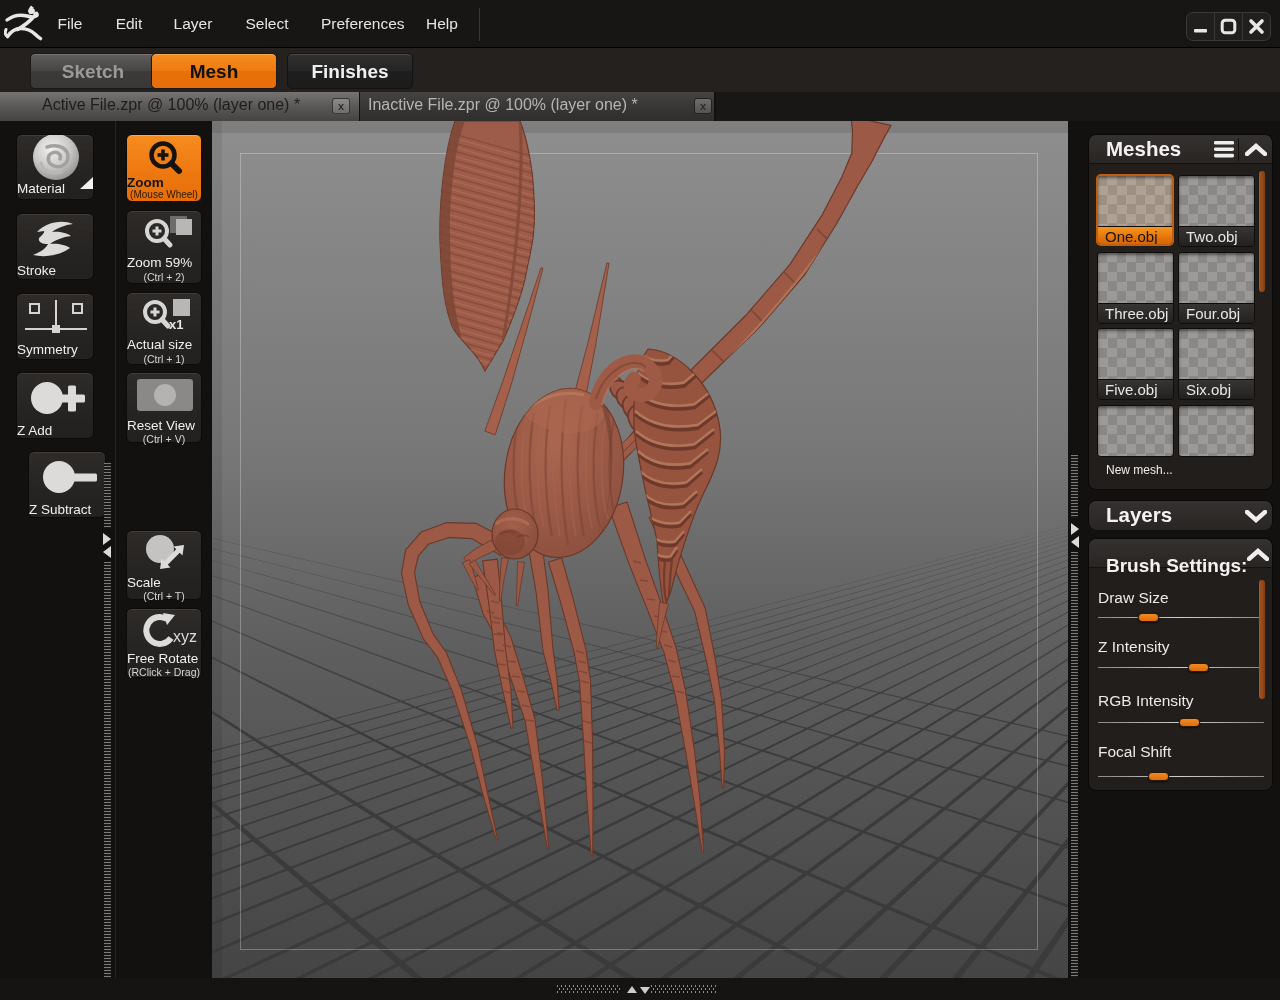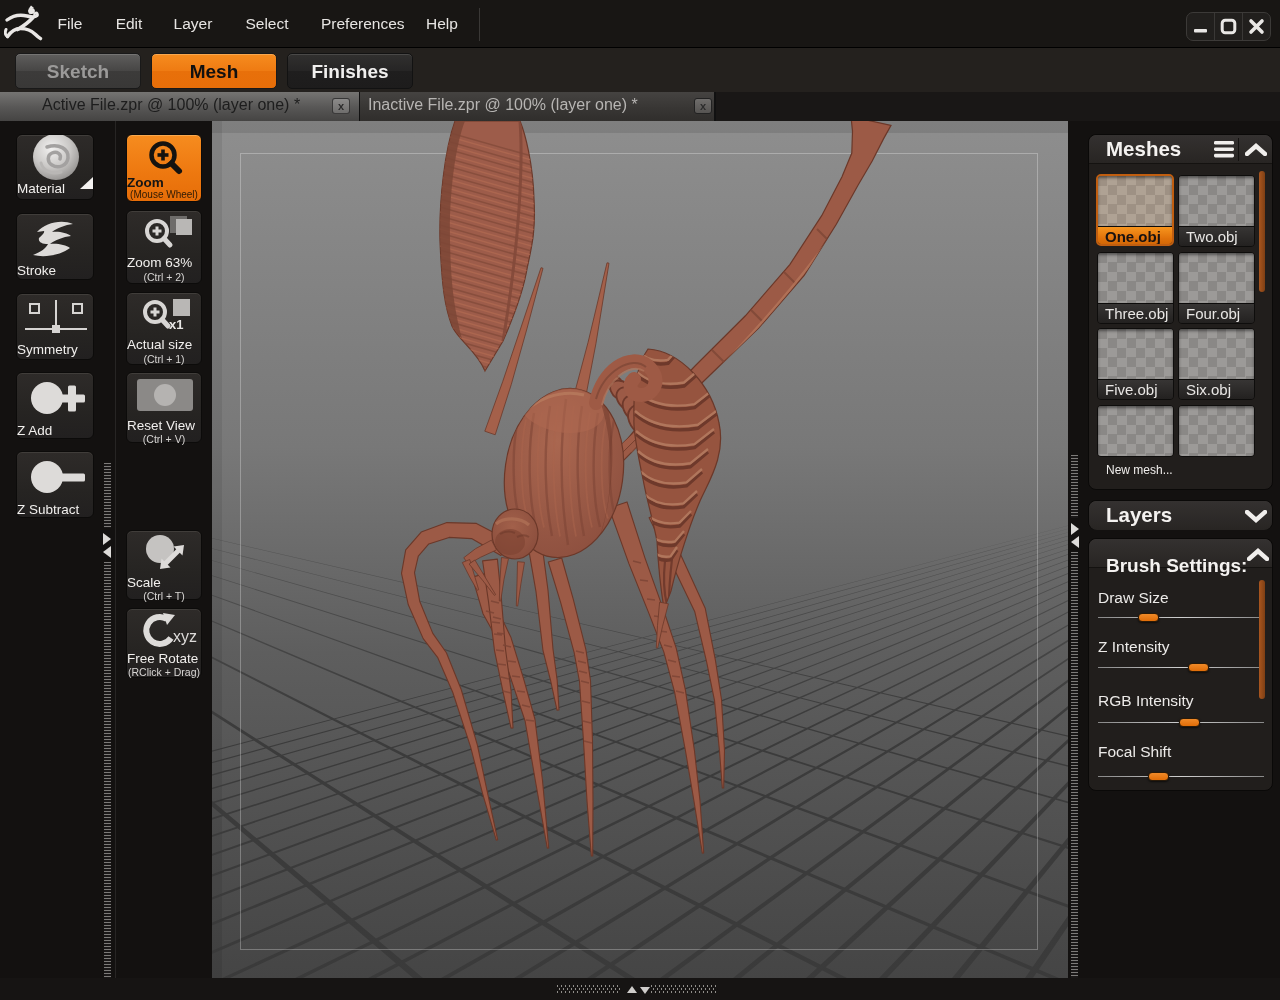--- a/index.html
+++ b/index.html
@@ -7,21 +7,21 @@
 
 #titlebar{position:absolute;left:0;top:0;width:1280px;height:48px;background:#181614;border-bottom:1px solid #000}
 .menu{position:absolute;top:0;height:48px;line-height:48px;color:#e6e4e2;font-size:15.5px}
 #winsep{position:absolute;left:479px;top:8px;width:1px;height:33px;background:#3a3836}
 #winctl{position:absolute;left:1186px;top:12px;width:85px;height:29px;background:#211f1d;border:1px solid #3c3a38;border-radius:7px;display:flex}
 #winctl .wbtn{flex:1;position:relative;border-right:1px solid #3a3836}
 #winctl .wbtn:last-child{border-right:none}
 
 #tabrow{position:absolute;left:0;top:48px;width:1280px;height:44px;background:#24211e}
 .bigtab{position:absolute;top:5px;width:126px;height:36px;border-radius:5px;text-align:center;line-height:35px;font-size:19px;font-weight:bold}
-#tab-sketch{left:15px;background:linear-gradient(#5f5e5d,#474645 49%,#3c3b3a 51%,#393837);border:1px solid #191919;color:#9b9a99;box-shadow:inset 0 1px 0 #757473}
+#tab-sketch{left:30px;background:linear-gradient(#5f5e5d,#474645 49%,#3c3b3a 51%,#393837);border:1px solid #191919;color:#9b9a99;box-shadow:inset 0 1px 0 #757473}
 #tab-mesh{left:151px;background:linear-gradient(#f68c1f,#ef7b12 49%,#e8700a 51%,#e76e09);border:1px solid #191919;color:#101010;box-shadow:inset 0 1px 0 #f9a74f}
 #tab-finishes{left:287px;background:linear-gradient(#31302f,#262525 49%,#1f1e1e 51%,#1d1c1c);border:1px solid #121212;color:#f0efee;box-shadow:inset 0 1px 0 #4a4948}
 
 #docrow{position:absolute;left:0;top:92px;width:1280px;height:29px;background:#191716}
 .doctab{position:absolute;top:0;height:29px;font-size:15.5px}
 #doctab1{left:0;width:361px;background:linear-gradient(#757472,#575655 55%,#454443);color:#1d1d1d;border-right:2px solid #111}
 #doctab2{left:360px;width:356px;background:linear-gradient(#454341,#383634 55%,#302e2c);color:#b7b5b3;border-right:2px solid #111}
 .doctab .dtxt{position:absolute;top:4px;font-size:16px;white-space:nowrap}
 .closebox{position:absolute;top:6px;width:18px;height:16px;border-radius:3px;border:1px solid rgba(40,40,40,.8);background:linear-gradient(#8b8a89,#6f6e6d);color:#2c2c2c;font-size:11px;font-weight:bold;text-align:center;line-height:14px}
 #doctab2 .closebox{background:linear-gradient(#6f6d6b,#565452);color:#2c2c2c;border-color:#222}
@@ -142,21 +142,21 @@
       <div class="lbl" style="top:48px">Symmetry</div>
     </div>
     <div class="sbtn" style="left:16px;top:251px;width:78px;height:67px">
       <svg width="78" height="46" viewBox="0 0 78 46" style="position:absolute;left:0;top:2px">
         <circle cx="30" cy="23" r="16" fill="#dddbd9"></circle>
         <rect x="42" y="19.5" width="26" height="8" rx="1.5" fill="#dddbd9"></rect>
         <rect x="51" y="10.5" width="8" height="26" rx="1.5" fill="#dddbd9"></rect>
       </svg>
       <div class="lbl" style="top:50px">Z Add</div>
     </div>
-    <div class="sbtn" style="left:16px;top:330px;width:78px;height:67px">
+    <div class="sbtn" style="left:28px;top:330px;width:78px;height:67px">
       <svg width="78" height="46" viewBox="0 0 78 46" style="position:absolute;left:0;top:2px">
         <circle cx="30" cy="23" r="16" fill="#dddbd9"></circle>
         <rect x="42" y="19.5" width="26" height="8" rx="1.5" fill="#dddbd9"></rect>
       </svg>
       <div class="lbl" style="top:50px">Z Subtract</div>
     </div>
 
     <div class="dashstrip" style="left:104px;top:342px;height:65px"></div>
     <svg width="10" height="26" viewBox="0 0 10 26" style="position:absolute;left:102px;top:412px">
       <path d="M1 0 L9 6 L1 12 Z" fill="#dddbd9"></path>
@@ -176,21 +176,21 @@
     </div>
     <div class="sbtn" style="left:126px;top:89px;width:76px;height:74px">
       <svg width="76" height="40" viewBox="0 0 76 40" style="position:absolute;left:0;top:3px">
         <rect x="43" y="2" width="17" height="17" fill="#6e6c6a"></rect>
         <rect x="49" y="5" width="16" height="16" fill="#b9b7b5"></rect>
         <circle cx="30" cy="17" r="10" fill="none" stroke="#d8d6d4" stroke-width="4"></circle>
         <line x1="30" y1="12.5" x2="30" y2="21.5" stroke="#d8d6d4" stroke-width="3"></line>
         <line x1="25.5" y1="17" x2="34.5" y2="17" stroke="#d8d6d4" stroke-width="3"></line>
         <line x1="37" y1="24.5" x2="43" y2="31" stroke="#d8d6d4" stroke-width="5" stroke-linecap="round"></line>
       </svg>
-      <div class="lbl" style="top:44px">Zoom 63%</div>
+      <div class="lbl" style="top:44px">Zoom 59%</div>
       <div class="sub" style="top:60px">(Ctrl + 2)</div>
     </div>
     <div class="sbtn" style="left:126px;top:171px;width:76px;height:73px">
       <svg width="76" height="40" viewBox="0 0 76 40" style="position:absolute;left:0;top:3px">
         <rect x="46" y="3" width="17" height="17" fill="#b9b7b5"></rect>
         <circle cx="28" cy="16" r="10" fill="none" stroke="#d8d6d4" stroke-width="4"></circle>
         <line x1="28" y1="11.5" x2="28" y2="20.5" stroke="#d8d6d4" stroke-width="3"></line>
         <line x1="23.5" y1="16" x2="32.5" y2="16" stroke="#d8d6d4" stroke-width="3"></line>
         <line x1="35" y1="23.5" x2="41" y2="30" stroke="#d8d6d4" stroke-width="5" stroke-linecap="round"></line>
         <text x="42" y="33" font-family="Liberation Sans,sans-serif" font-size="13" font-weight="bold" fill="#e8e6e4">x1</text>
@@ -367,21 +367,21 @@
               <rect x="0" y="12.8" width="20" height="3.6" rx="1.4"></rect>
             </g>
           </svg>
         <div class="hsep"></div>
         <svg width="22" height="13" viewBox="0 0 22 13" style="position:absolute;left:156px;top:8px">
             <path d="M2 11 L11 3 L20 11" fill="none" stroke="#f0eeec" stroke-width="4.4" stroke-linecap="square"></path>
           </svg>
       </div>
       <div class="meshcell sel" style="left:7px;top:39px;height:72px;width:78px;border-radius:5px">
         <div class="thumb" style="background:repeating-conic-gradient(#afa294 0% 25%,#9e9184 0% 50%);background-size:19px 19px;height:50px"></div>
-        <div class="mlabel" style="background:linear-gradient(#f7951e,#e1720a 60%,#cd6405);color:#181210;font-weight:bold">One.obj</div>
+        <div class="mlabel" style="background:linear-gradient(#f7951e,#e1720a 60%,#cd6405);color:#181210;font-weight:normal">One.obj</div>
       </div>
       <div class="meshcell" style="left:89px;top:40px">
         <div class="thumb"></div>
         <div class="mlabel">Two.obj</div>
       </div>
       <div class="meshcell" style="left:8px;top:117px">
         <div class="thumb"></div>
         <div class="mlabel">Three.obj</div>
       </div>
       <div class="meshcell" style="left:89px;top:117px">

